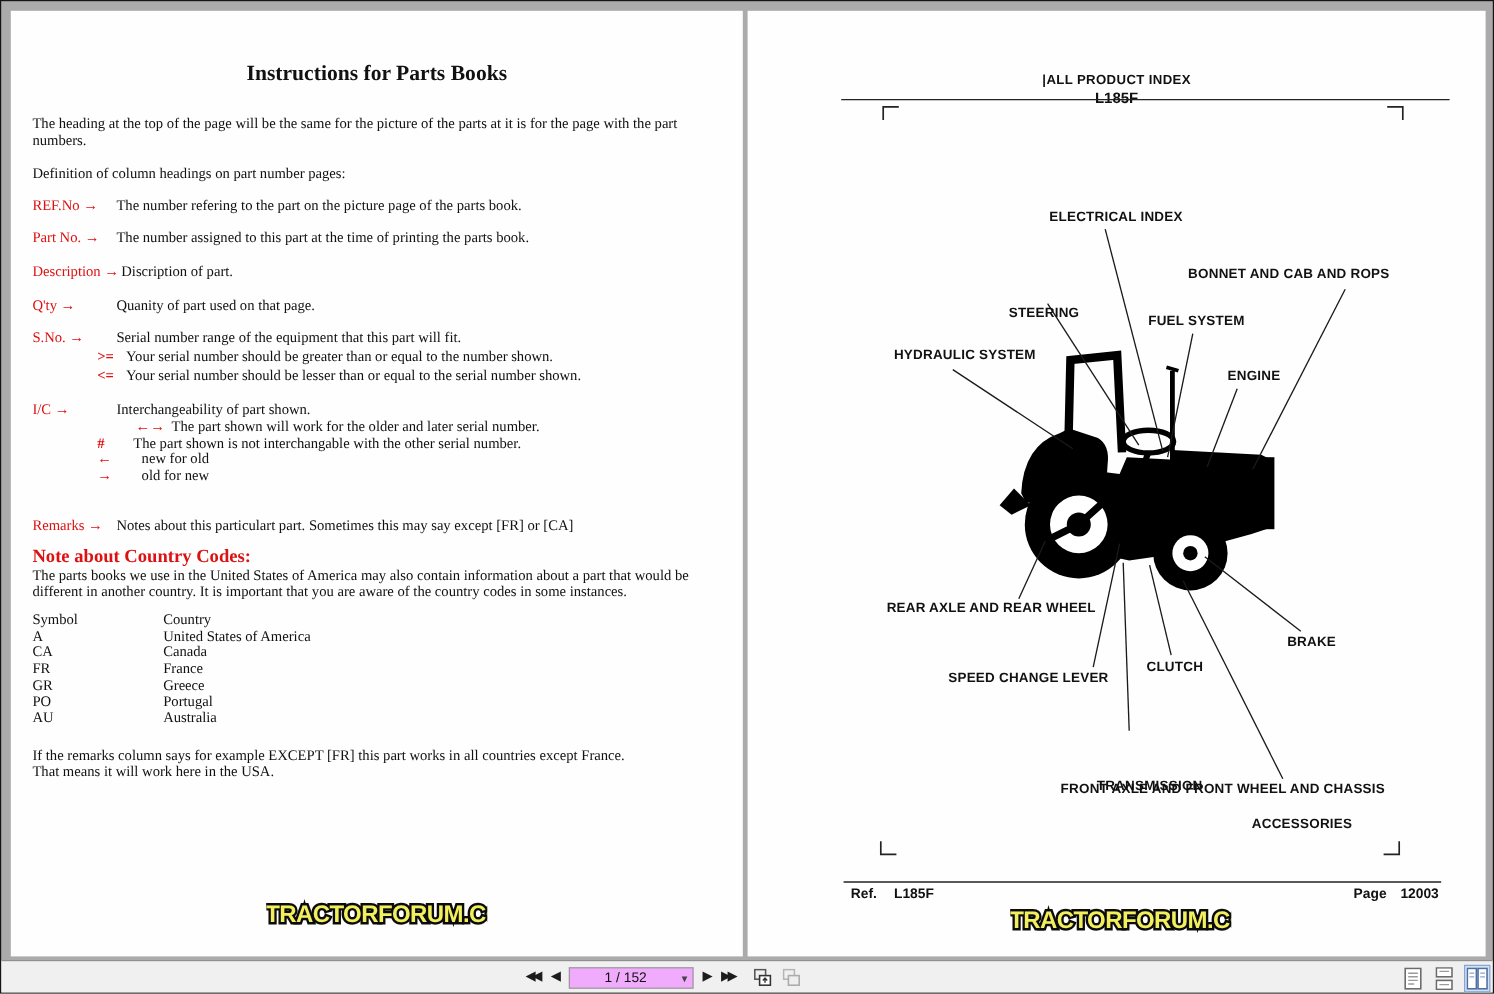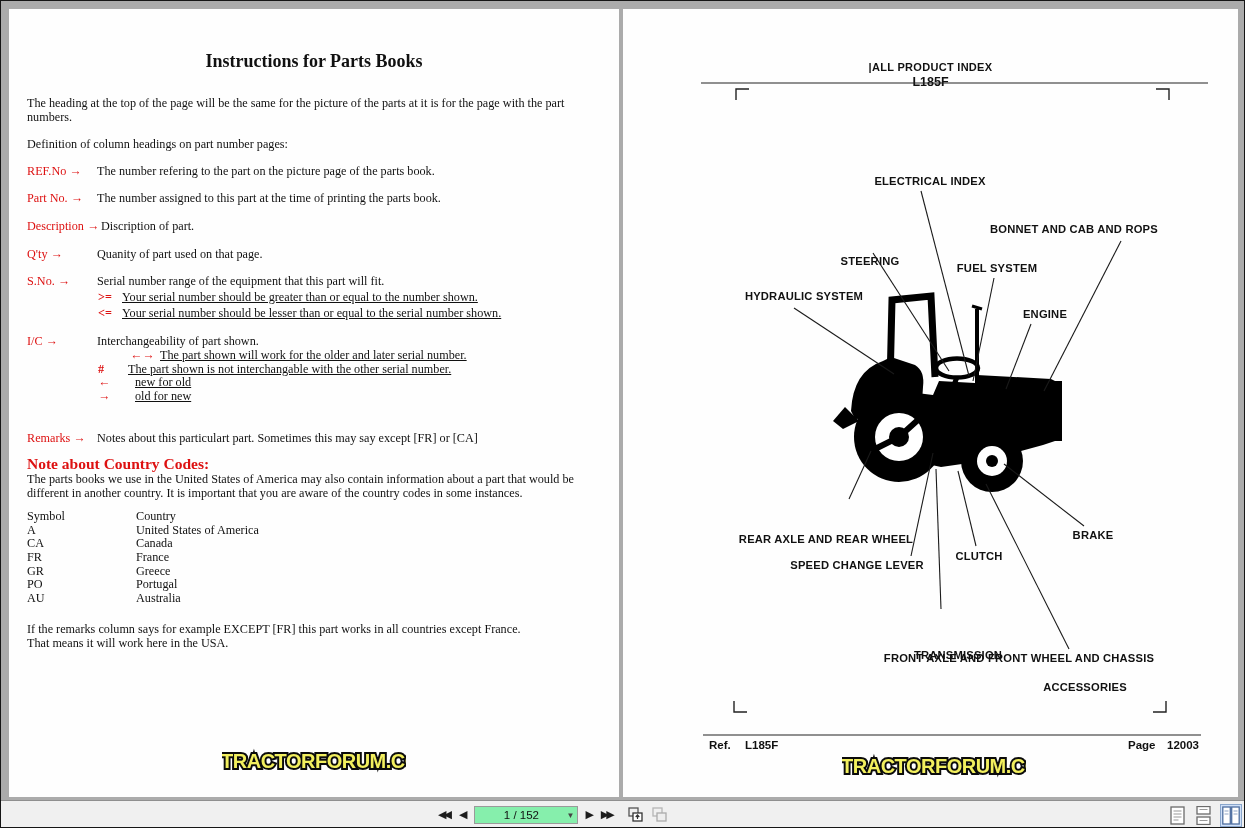--- a/index.html
+++ b/index.html
@@ -20,21 +20,21 @@
   .lp-title {
     position:absolute; top:42px; left:0; width:100%; text-align:center;
     font-size:18px; font-weight:bold;
   }
   .lp-par { position:absolute; left:18px; right:40px; font-size:12.2px; line-height:14px; }
   .defrow { position:absolute; left:18px; right:10px; font-size:12.2px; line-height:14px; }
   .dlabel, .darrow { color:#dd1111; }
   .darrow { padding-left:3px; }
   .dtext  { position:absolute; left:70px; top:0; white-space:nowrap; }
   .defrow.inline .dtext { position:static; margin-left:2px; white-space:normal; }
-  .subrow { position:absolute; left:89px; font-size:12.2px; line-height:14px; white-space:nowrap;text-decoration:underline; }
+  .subrow { position:absolute; left:72px; font-size:12.2px; line-height:14px; white-space:nowrap; }
   .ssym { color:#dd1111; font-weight:bold; display:inline-block; min-width:24px; }
   .red-head {
     position:absolute; left:18px; top:446px; color:#dd1111;
     font-size:15.5px; font-weight:bold;
   }
   .ctable-row { position:absolute; left:18px; font-size:12.2px; line-height:13.7px; white-space:nowrap; }
   .ctable-row .col2 { position:absolute; left:109px; }
   
   .logo-svg text {
     font-family:"Liberation Sans", sans-serif; font-weight:bold; font-size:20px;
@@ -56,21 +56,21 @@
   .toolbar {
     position:absolute; left:0; right:0; top:799px; height:28px;
     background:#f0f0f0; border-top:1px solid #8f8f8f;
     font-family:"Liberation Sans", sans-serif;
   }
   .nav-group { position:absolute; left:437px; top:0; height:27px;
                display:flex; align-items:center; gap:7px; }
   .nav-btn { font-size:11px; color:#1c1c1c; cursor:default; line-height:1; }
   .nav-btn.dbl { letter-spacing:-3px; padding-right:3px; }
   .page-combo {
-    width:104px; height:18px; background:#86efac; border:1px solid #9a9a9a;
+    width:104px; height:18px; background:#f0abfc; border:1px solid #9a9a9a;
     display:flex; align-items:center; position:relative; font-size:11.5px;
   }
   .page-combo .val { flex:1; text-align:center; padding-right:10px; }
   .page-combo .caret { position:absolute; right:3px; top:4px; font-size:8px; color:#444; }
   .win-icons { display:flex; gap:8px; margin-left:6px; align-items:center; }
   .view-icons { position:absolute; right:2px; top:3px; display:flex; gap:7px; align-items:center; }
   .view-wrap { padding:1px; border:1px solid transparent; line-height:0; }
   .view-wrap.selected { background:#cfe0f8; border-color:#8aa6cc; }
 </style>
 </head>
@@ -223,21 +223,21 @@
         <line x1="446" y1="640" x2="363" y2="475"></line>
       </g>
     </svg>
 
     <div class="rp-label" style="left:307px; top:166px;">ELECTRICAL INDEX</div>
     <div class="rp-label" style="left:247px; top:227px;margin-top:19px;">STEERING</div>
     <div class="rp-label" style="left:451px; top:214px;">BONNET AND CAB AND ROPS</div>
     <div class="rp-label" style="left:374px; top:253px;">FUEL SYSTEM</div>
     <div class="rp-label" style="left:181px; top:281px;">HYDRAULIC SYSTEM</div>
     <div class="rp-label" style="left:422px; top:299px;">ENGINE</div>
-    <div class="rp-label" style="left:203px; top:492px;margin-top:32px;">REAR AXLE AND REAR WHEEL</div>
+    <div class="rp-label" style="left:203px; top:492px;">REAR AXLE AND REAR WHEEL</div>
     <div class="rp-label" style="left:470px; top:520px;">BRAKE</div>
     <div class="rp-label" style="left:356px; top:541px;">CLUTCH</div>
     <div class="rp-label" style="left:234px; top:550px;">SPEED CHANGE LEVER</div>
     <div class="rp-label" style="left:335px; top:604px;margin-top:36px;">TRANSMISSION</div>
     <div class="rp-label" style="left:396px; top:643px;">FRONT AXLE AND FRONT WHEEL AND CHASSIS</div>
     <div class="rp-label" style="left:462px; top:672px;">ACCESSORIES</div>
 
     <div class="rp-foot" style="left:86px;  top:730px;">Ref.</div>
     <div class="rp-foot" style="left:122px; top:730px;">L185F</div>
     <div class="rp-foot" style="left:505px; top:730px;">Page</div>

